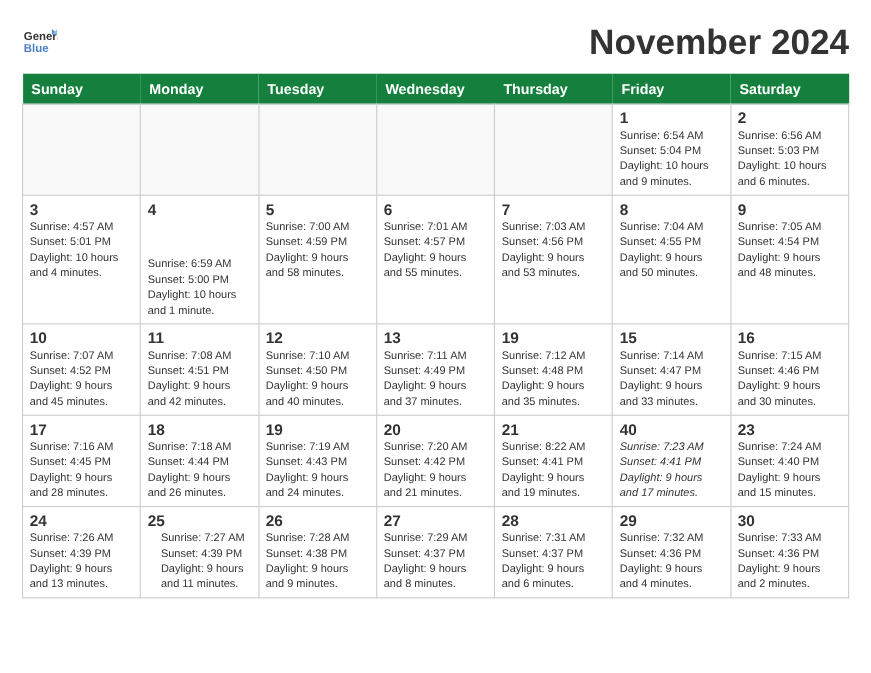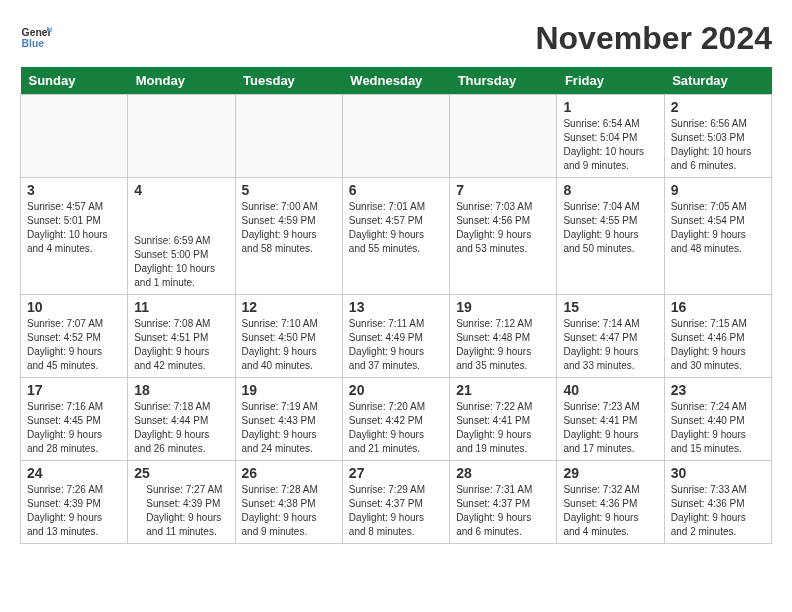--- a/index.html
+++ b/index.html
@@ -231,27 +231,27 @@
 Daylight: 9 hours and 24 minutes.</div>
         </td>
         <td>
           <span class="day-num">20</span>
           <div class="day-info" style="white-space: pre-line;">Sunrise: 7:20 AM
 Sunset: 4:42 PM
 Daylight: 9 hours and 21 minutes.</div>
         </td>
         <td>
           <span class="day-num">21</span>
-          <div class="day-info" style="white-space: pre-line;">Sunrise: 7:22 AM
+          <div class="day-info" style="white-space: pre-line;">Sunrise: 8:22 AM
 Sunset: 4:41 PM
 Daylight: 9 hours and 19 minutes.</div>
         </td>
         <td>
           <span class="day-num">40</span>
-          <div class="day-info" style="white-space: pre-line;">Sunrise: 7:23 AM
+          <div class="day-info" style="white-space: pre-line; font-style: italic;">Sunrise: 7:23 AM
 Sunset: 4:41 PM
 Daylight: 9 hours and 17 minutes.</div>
         </td>
         <td>
           <span class="day-num">23</span>
           <div class="day-info" style="white-space: pre-line;">Sunrise: 7:24 AM
 Sunset: 4:40 PM
 Daylight: 9 hours and 15 minutes.</div>
         </td>
       </tr>

